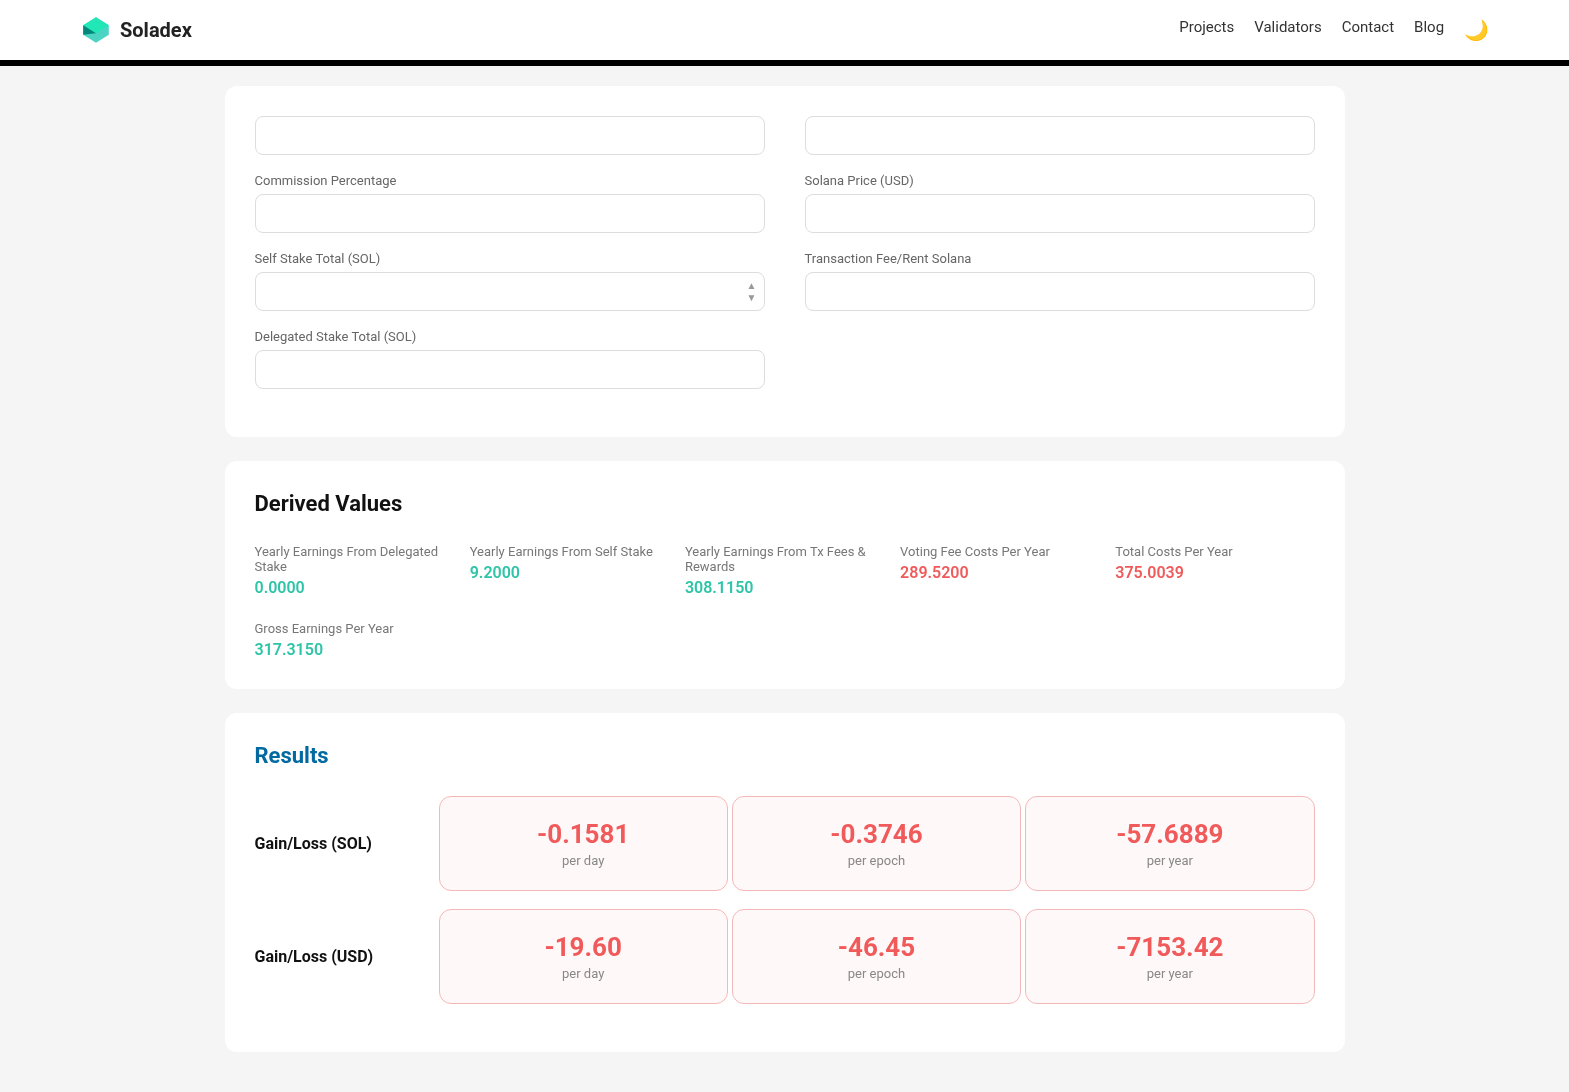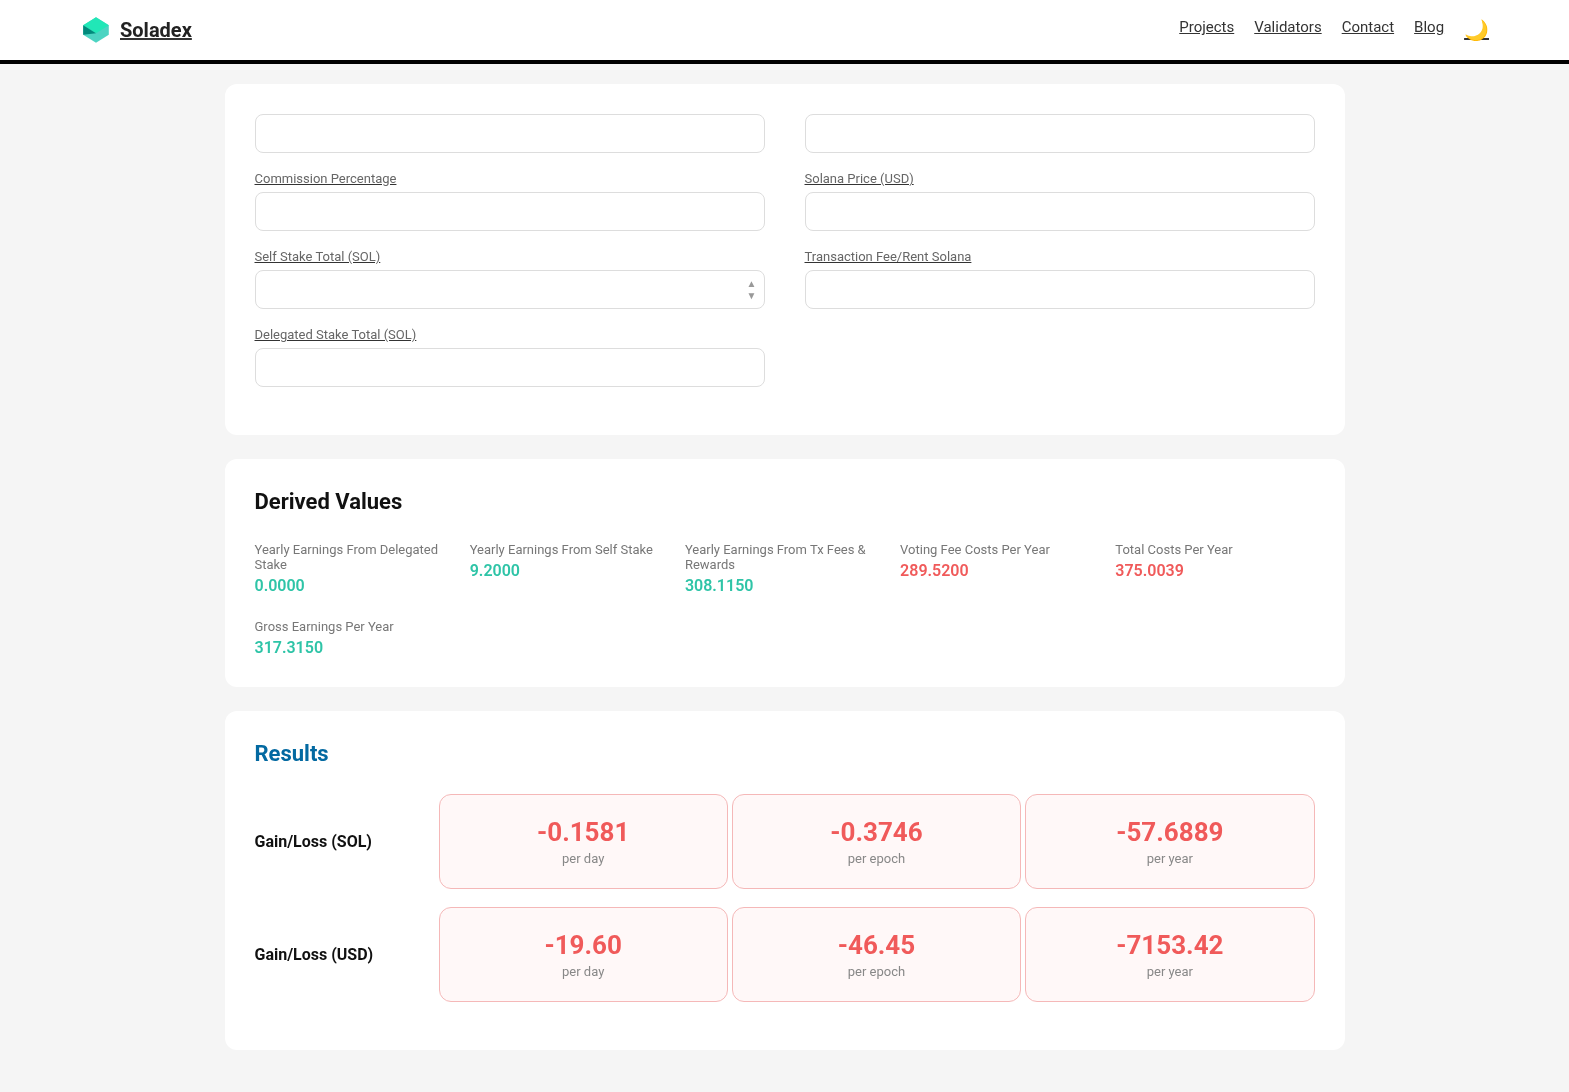--- a/index.html
+++ b/index.html
@@ -8,22 +8,21 @@
       background: #f5f5f5;
       color: #333;
       min-height: 1092px;
     }
     header {
       background: #fff;
       display: flex;
       align-items: center;
       justify-content: space-between;
       padding: 14px 80px;
-      border-bottom: 4px solid #000000;
-      text-decoration: underline;
+      border-bottom: 6px solid #000000;
     }
     .logo {
       display: flex;
       align-items: center;
       gap: 8px;
       font-size: 20px;
       font-weight: 700;
       color: #222;
     }
     .logo-icon {
@@ -51,21 +50,20 @@
       padding: 20px 40px 60px;
     }
     .top-grid {
       display: grid;
       grid-template-columns: 1fr 1fr;
       gap: 40px;
       background: #fff;
       border-radius: 12px;
       padding: 30px;
       margin-bottom: 24px;
-      text-decoration: underline;
     }
     .form-group {
       margin-bottom: 18px;
     }
     .form-group label {
       display: block;
       font-size: 13px;
       color: #666;
       margin-bottom: 6px;
     }

